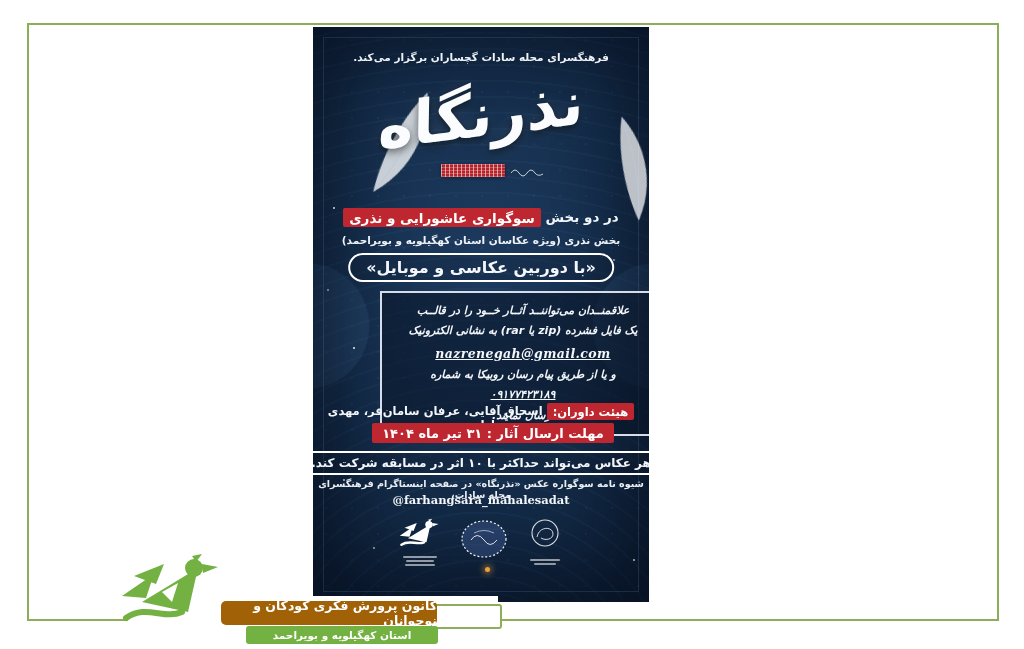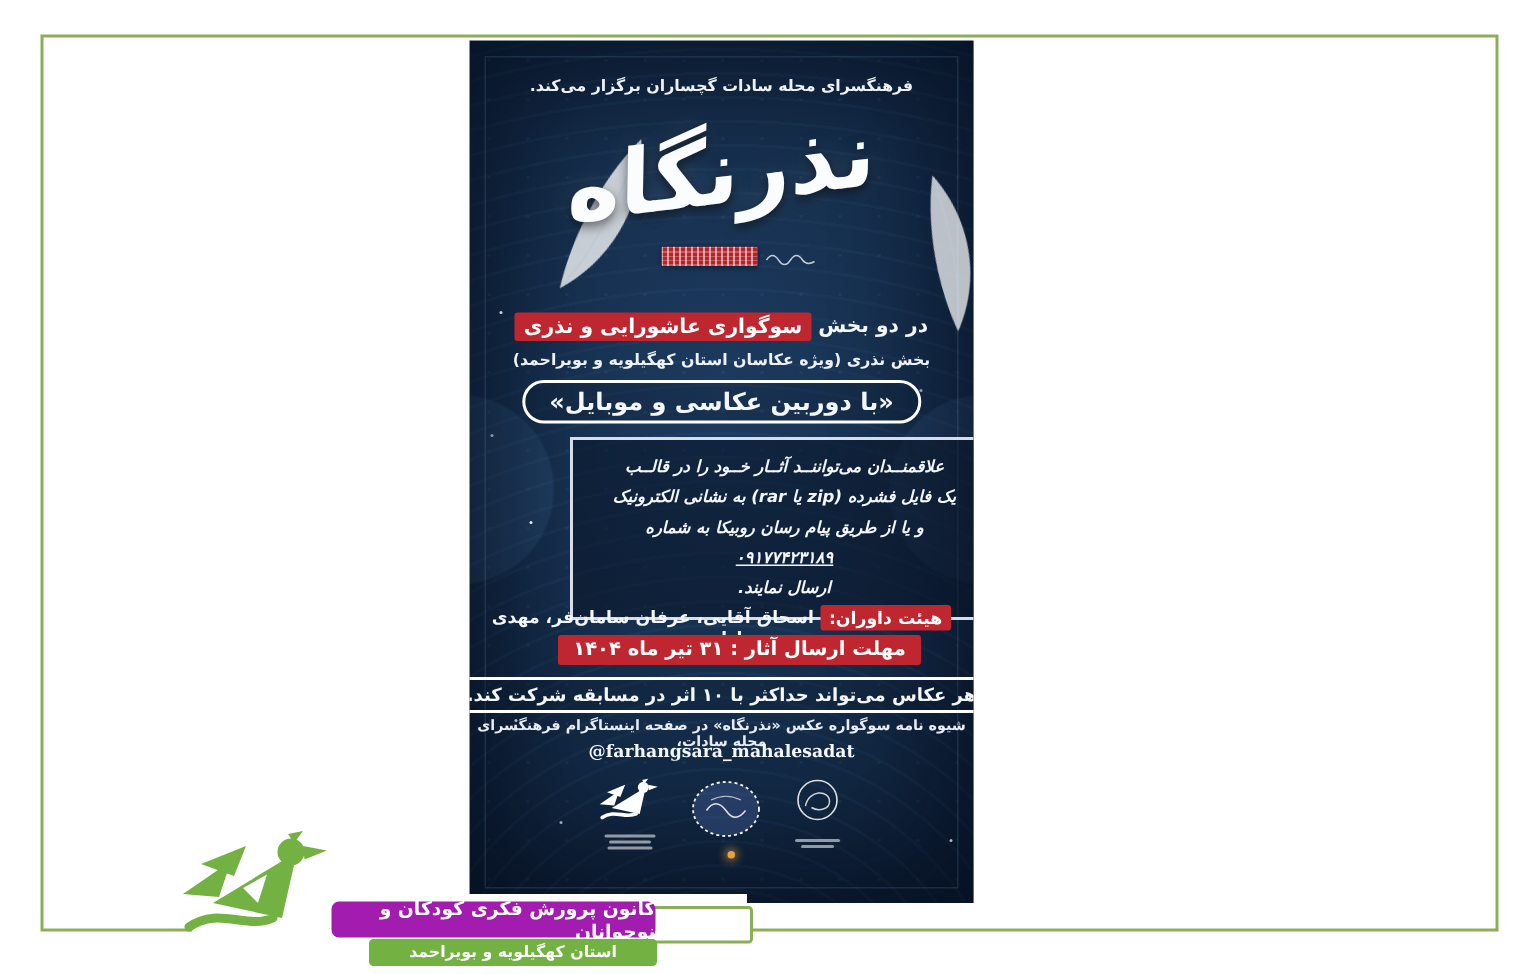--- a/index.html
+++ b/index.html
@@ -75,21 +75,21 @@
   .instagram{top:466px;font-size:11.5px;font-weight:bold;}
   .logos{top:489px;left:0;width:100%;display:flex;justify-content:center;align-items:center;gap:18px;z-index:2;}
   .logo-caption{display:block;margin:2px auto 0;background:rgba(255,255,255,.55);border-radius:1px;}
 
   .feather{z-index:1;opacity:.9;filter:blur(.4px);}
 
   
   .white-cover{left:128px;top:596px;width:370px;height:50px;background:#fff;z-index:3;}
   .ribbon{left:430px;top:604px;width:68px;height:21px;background:#fff;border:2px solid #8cae58;border-radius:3px;z-index:3;}
   .banner1{
-    left:221px;top:601px;width:216px;height:24px;background:#a21caf;border-radius:5px;z-index:4;
+    left:221px;top:601px;width:216px;height:24px;background:#a16207;border-radius:5px;z-index:4;
     display:flex;align-items:center;justify-content:center;color:#fff;font-weight:bold;font-size:12.5px;direction:rtl;
   }
   .banner2{
     left:246px;top:626px;width:192px;height:18px;background:#72b142;border-radius:3px;z-index:4;
     display:flex;align-items:center;justify-content:center;color:#fff;font-weight:bold;font-size:10.5px;direction:rtl;
   }
   .bird{left:120px;top:554px;z-index:4;}
 </style>
 </head>
 <body>
@@ -137,20 +137,21 @@
 
   <div class="abs ptext sections">
     <span>در دو بخش </span><span class="hl">سوگواری عاشورایی و نذری</span>
   </div>
 
   <div class="abs pill pill1">«با دوربین عکاسی و موبایل»</div>
 
   <div class="abs info-box" style="left:67px;">
     <div>علاقمنــدان می‌تواننــد آثــار خــود را در قالــب</div>
     <div>یک فایل فشرده (zip یا rar) به نشانی الکترونیک</div>
+    <div><span class="latin email" dir="ltr">nazrenegah@gmail.com</span></div>
     <div><span>و یا از طریق پیام رسان روبیکا به شماره </span><span class="phone">۰۹۱۷۷۴۲۳۱۸۹</span></div>
     <div>ارسال نمایند.</div>
   </div>
 
   <div class="abs ptext jury">
     <span class="hl">هیئت داوران:</span><span> اسحاق آقایی، عرفان سامان‌فر، مهدی ناظری</span>
   </div>
 
   <div class="abs ptext deadline">
     <span class="hl">مهلت ارسال آثار : ۳۱ تیر ماه ۱۴۰۴</span>

